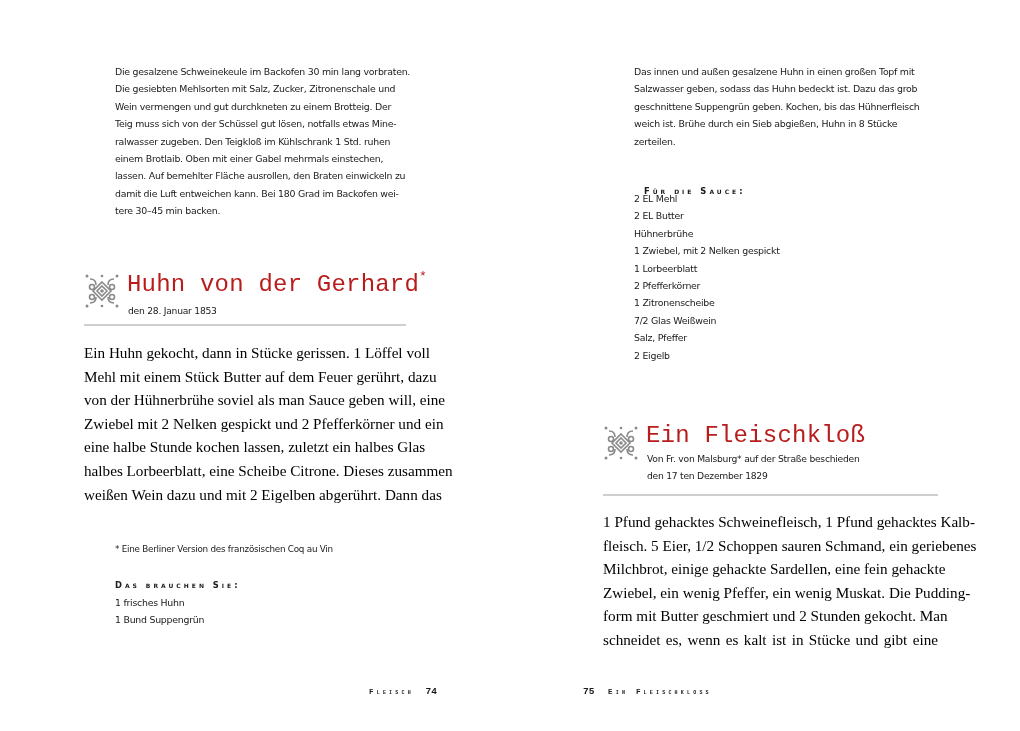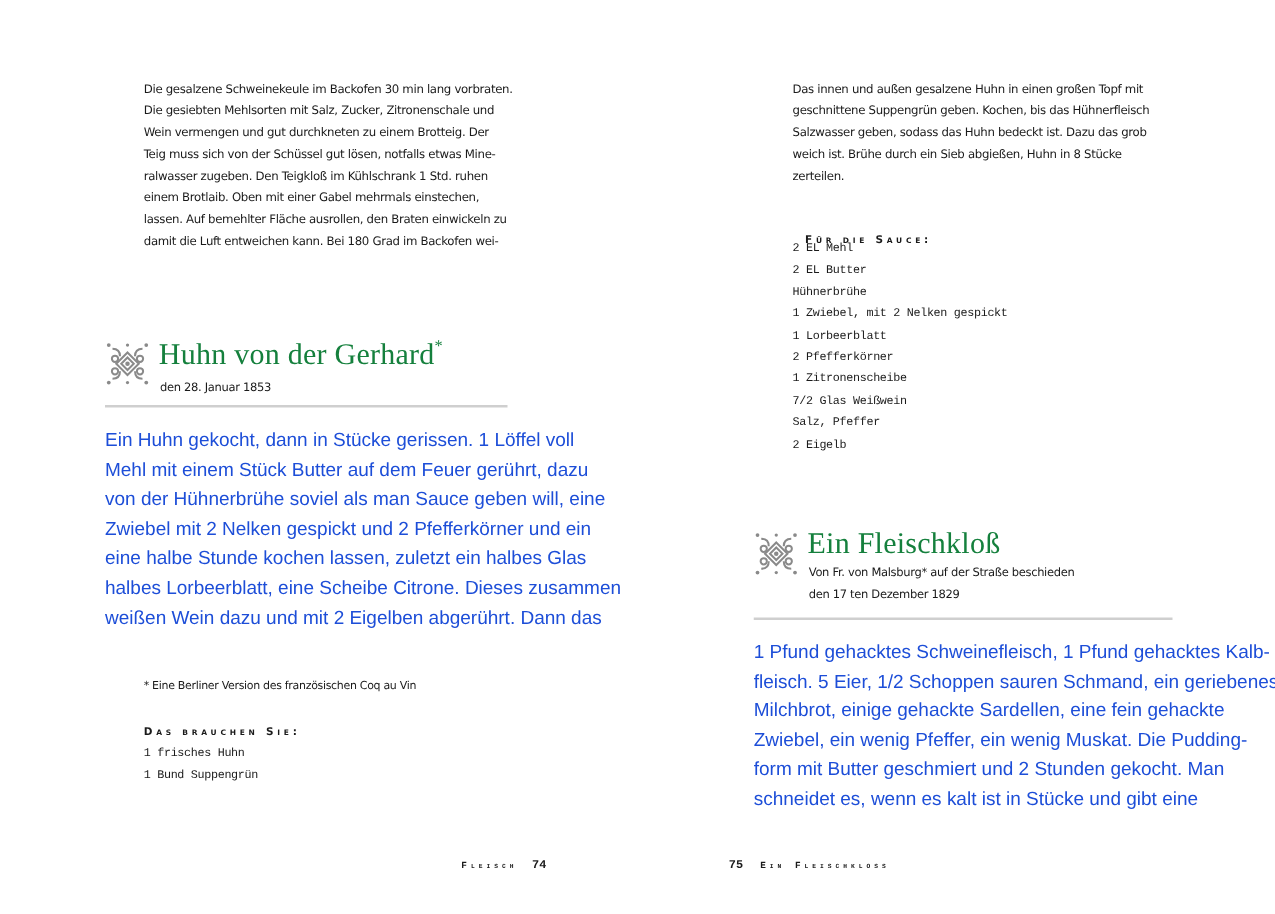--- a/index.html
+++ b/index.html
@@ -6,47 +6,48 @@
     body {
       width: 1020px; height: 731px; background: #ffffff; position: relative; overflow: hidden;
       color: #1e1e1e;
     }
     .page { position: absolute; top: 0; height: 688px; width: 510px; }
     .page.left { left: 0; }
     .page.right { left: 510px; }
     .abs { position: absolute; }
     .sans { font-family: "DejaVu Sans", sans-serif; font-size: 9.4px; letter-spacing: -0.25px; color: #1a1a1a; }
     .para-sans .ln { display: block; height: 17.4px; line-height: 17.4px; white-space: nowrap; }
-    .body-serif { font-family: Liberation Sans, sans-serif; font-size: 15.2px; color: #1d4ed8; }
+    .body-serif { font-family: Liberation Serif, serif; font-size: 15.2px; color: #000000; }
     .body-serif .ln { display: block; height: 23.6px; line-height: 23.6px; white-space: nowrap; text-align: justify; text-align-last: justify; }
     .body-serif .ln.last { text-align-last: left; }
-    .title { font-family: Liberation Serif, serif; font-size: 24px; color: #15803d; white-space: nowrap; letter-spacing: 0.2px; }
+    .title { font-family: Liberation Mono, monospace; font-size: 24px; color: #b91c1c; white-space: nowrap; letter-spacing: 0.2px; }
     .title sup { font-size: 13px; vertical-align: top; position: relative; top: -2px; }
     .subtitle { font-family: "DejaVu Sans", sans-serif; font-size: 9.2px; letter-spacing: -0.25px; color: #1a1a1a; white-space: nowrap; line-height: 17px; }
     .rule { height: 2px; background: #cfcfcf; }
     .smallcaps-head { font-family: "DejaVu Sans", sans-serif; font-size: 8.4px; font-weight: bold; letter-spacing: 3px; color: #1a1a1a; font-variant: small-caps; white-space: nowrap; }
-    .list .li { display: block; height: 17.4px; line-height: 17.4px; white-space: nowrap; font-family: Liberation Mono, monospace; }
+    .list .li { display: block; height: 17.4px; line-height: 17.4px; white-space: nowrap; }
     .footer { font-family: Liberation Mono, monospace; font-size: 7.5px; letter-spacing: 3.2px; color: #1a1a1a; font-variant: small-caps; white-space: nowrap; font-weight: bold; }
     .footer .num { font-size: 9.5px; letter-spacing: 0; font-weight: bold; }
     .ornament { width: 36px; height: 36px; }
   </style>
 </head>
 <body>
 
 <div class="page left">
 
   <div class="abs sans para-sans" style="left:115px; top:63px; width:320px;">
     <span class="ln">Die gesalzene Schweinekeule im Backofen 30 min lang vorbraten.</span>
     <span class="ln">Die gesiebten Mehlsorten mit Salz, Zucker, Zitronenschale und</span>
     <span class="ln">Wein vermengen und gut durchkneten zu einem Brotteig. Der</span>
     <span class="ln">Teig muss sich von der Schüssel gut lösen, notfalls etwas Mine-</span>
     <span class="ln">ralwasser zugeben. Den Teigkloß im Kühlschrank 1 Std. ruhen</span>
     <span class="ln">einem Brotlaib. Oben mit einer Gabel mehrmals einstechen,</span>
     <span class="ln">lassen. Auf bemehlter Fläche ausrollen, den Braten einwickeln zu</span>
     <span class="ln">damit die Luft entweichen kann. Bei 180 Grad im Backofen wei-</span>
+    <span class="ln">tere 30–45 min backen.</span>
   </div>
 
   <div class="abs ornament" style="left:84px; top:273px;">
     <svg width="36" height="36" viewBox="0 0 36 36">
       <g fill="none" stroke="#8a8a8a" stroke-width="1.6">
         <path d="M18 9 L27 18 L18 27 L9 18 Z"></path>
         <path d="M18 13 L23 18 L18 23 L13 18 Z"></path>
         <path d="M6 6 q6 0 6 6"></path>
           <path d="M30 6 q-6 0 -6 6"></path>
         <path d="M6 30 q6 0 6 -6"></path>
@@ -96,22 +97,22 @@
   <div class="abs footer" style="left:369px; top:686px;">
     <span>Fleisch</span>
     <span class="num" style="margin-left:4px;">74</span>
   </div>
 </div>
 
 <div class="page right">
 
   <div class="abs sans para-sans" style="left:124px; top:63px; width:320px;">
     <span class="ln">Das innen und außen gesalzene Huhn in einen großen Topf mit</span>
+    <span class="ln">Salzwasser geben, sodass das Huhn bedeckt ist. Dazu das grob</span>
     <span class="ln">geschnittene Suppengrün geben. Kochen, bis das Hühnerfleisch</span>
-    <span class="ln">Salzwasser geben, sodass das Huhn bedeckt ist. Dazu das grob</span>
     <span class="ln">weich ist. Brühe durch ein Sieb abgießen, Huhn in 8 Stücke</span>
     <span class="ln">zerteilen.</span>
   </div>
 
   <div class="abs smallcaps-head" style="left:124px; top:186px;padding-left:10px;">Für die Sauce:</div>
   <div class="abs sans list" style="left:124px; top:190px;">
     <span class="li">2 EL Mehl</span>
     <span class="li">2 EL Butter</span>
     <span class="li">Hühnerbrühe</span>
     <span class="li">1 Zwiebel, mit 2 Nelken gespickt</span>

